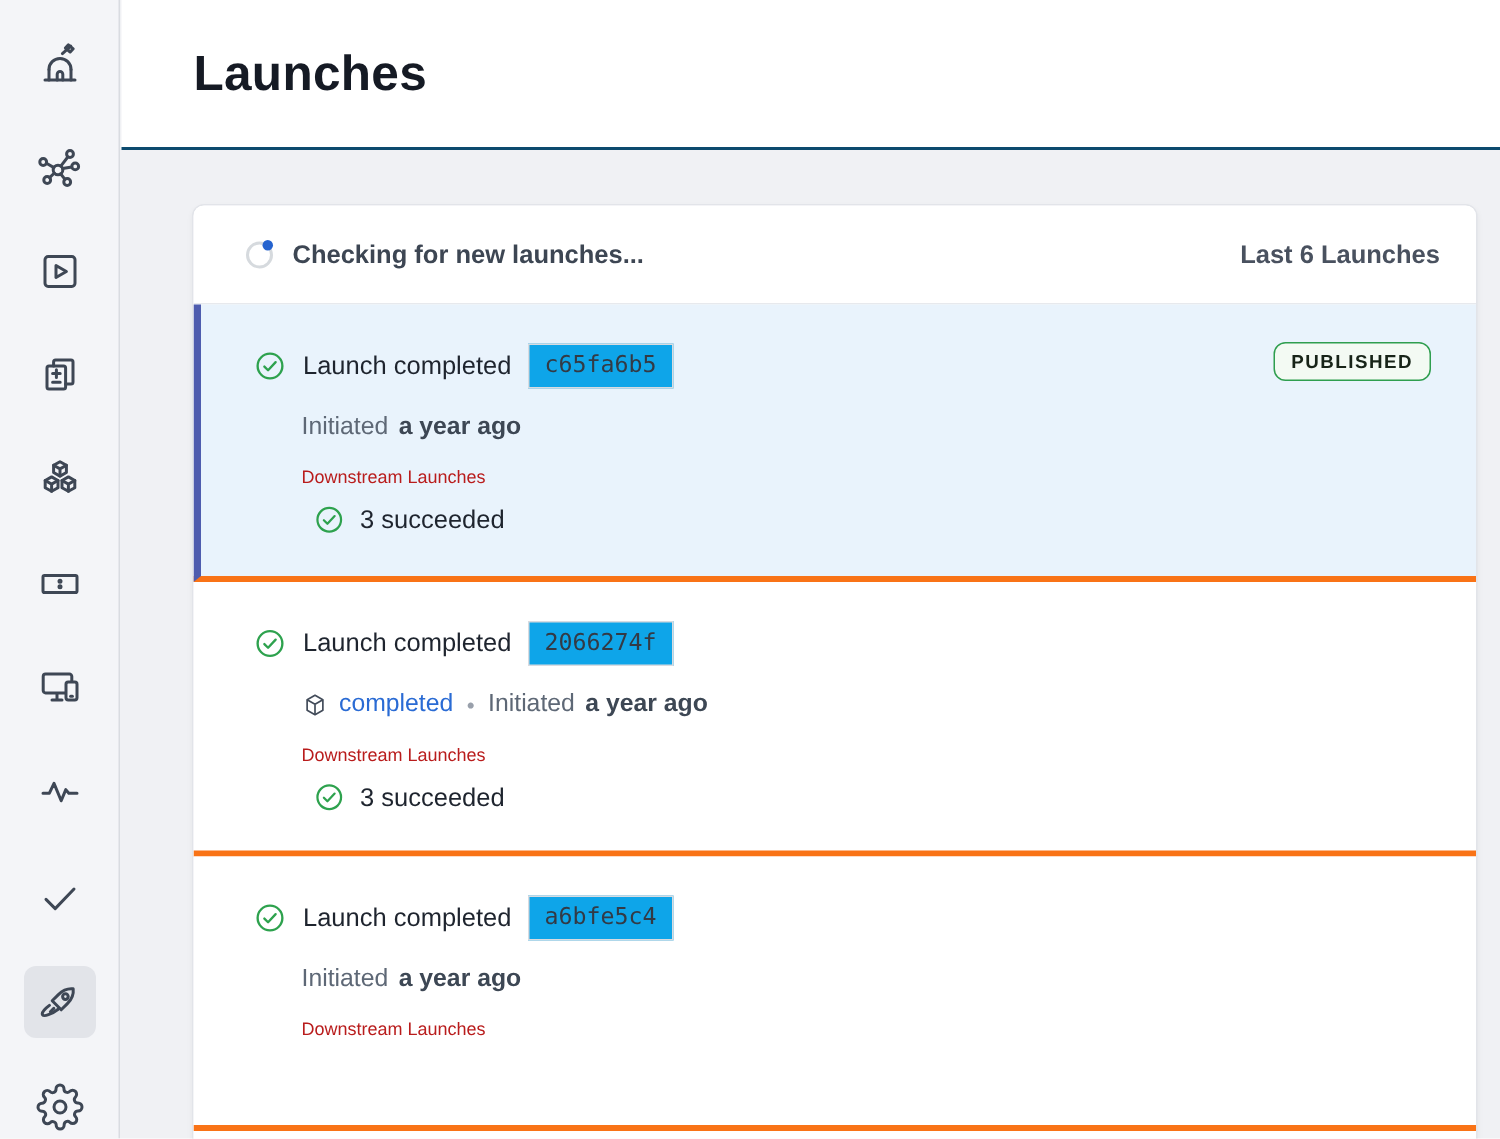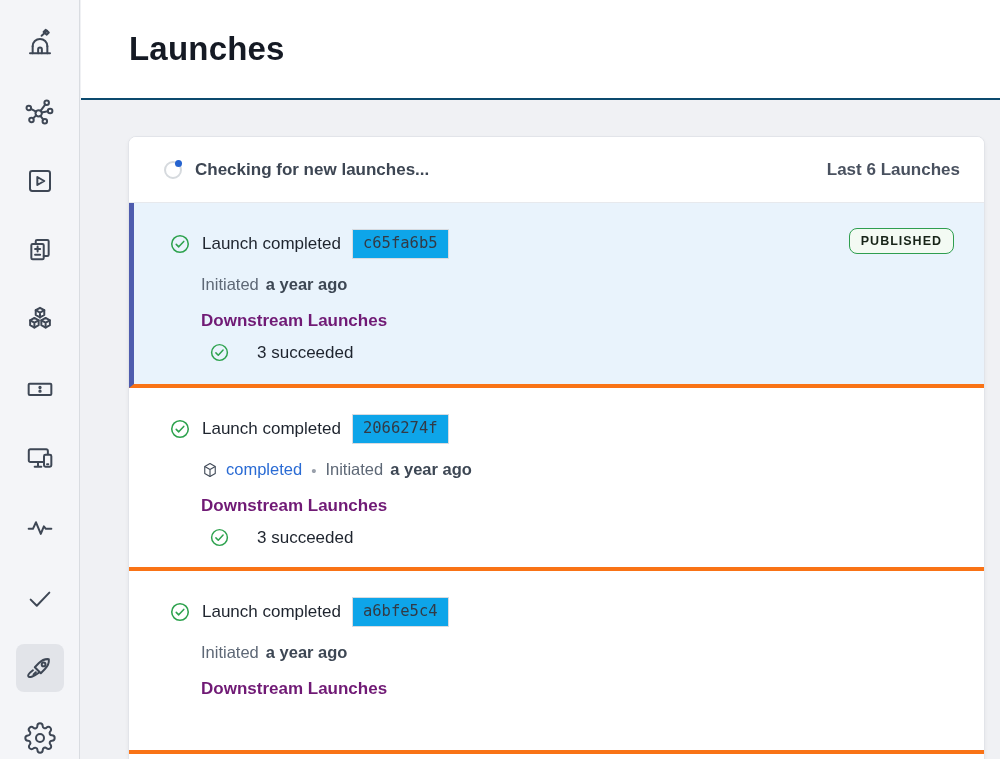--- a/index.html
+++ b/index.html
@@ -85,23 +85,23 @@
   }
   .row-line2 {
     margin:13px 0 0 32px; height:22px;
     display:flex; align-items:flex-end; gap:7px; font-size:16.5px;
   }
   .muted { color:#5e6876; }
   .time  { color:#3d4754; font-weight:700; }
   .asset-icon svg { width:18px; height:18px; stroke:#434c5a; fill:none; stroke-width:1.5; stroke-linejoin:round; display:block; }
   .asset-link { color:#2a6bd4; cursor:pointer; }
   .dot-sep { color:#99a0ab; font-size:15px; padding:0 2px; }
-  .row-line3 { margin:17px 0 0 32px; font-size:17px; font-weight:700; color:#701a75; }
+  .row-line3 { margin:17px 0 0 32px; font-size:12px; font-weight:400; color:#b91c1c; }
   .row-line4 {
-    margin:11px 0 0 40px; display:flex; align-items:center; gap:27px;
+    margin:11px 0 0 40px; display:flex; align-items:center; gap:10px;
     font-size:17px; color:#1e242e;
   }
   .row-line4 .check-circle, .row-line4 .check-circle svg { width:21px; height:21px; }
 </style>
 </head>
 <body>
 
 <aside class="sidebar">
 
   <div class="side-item">

